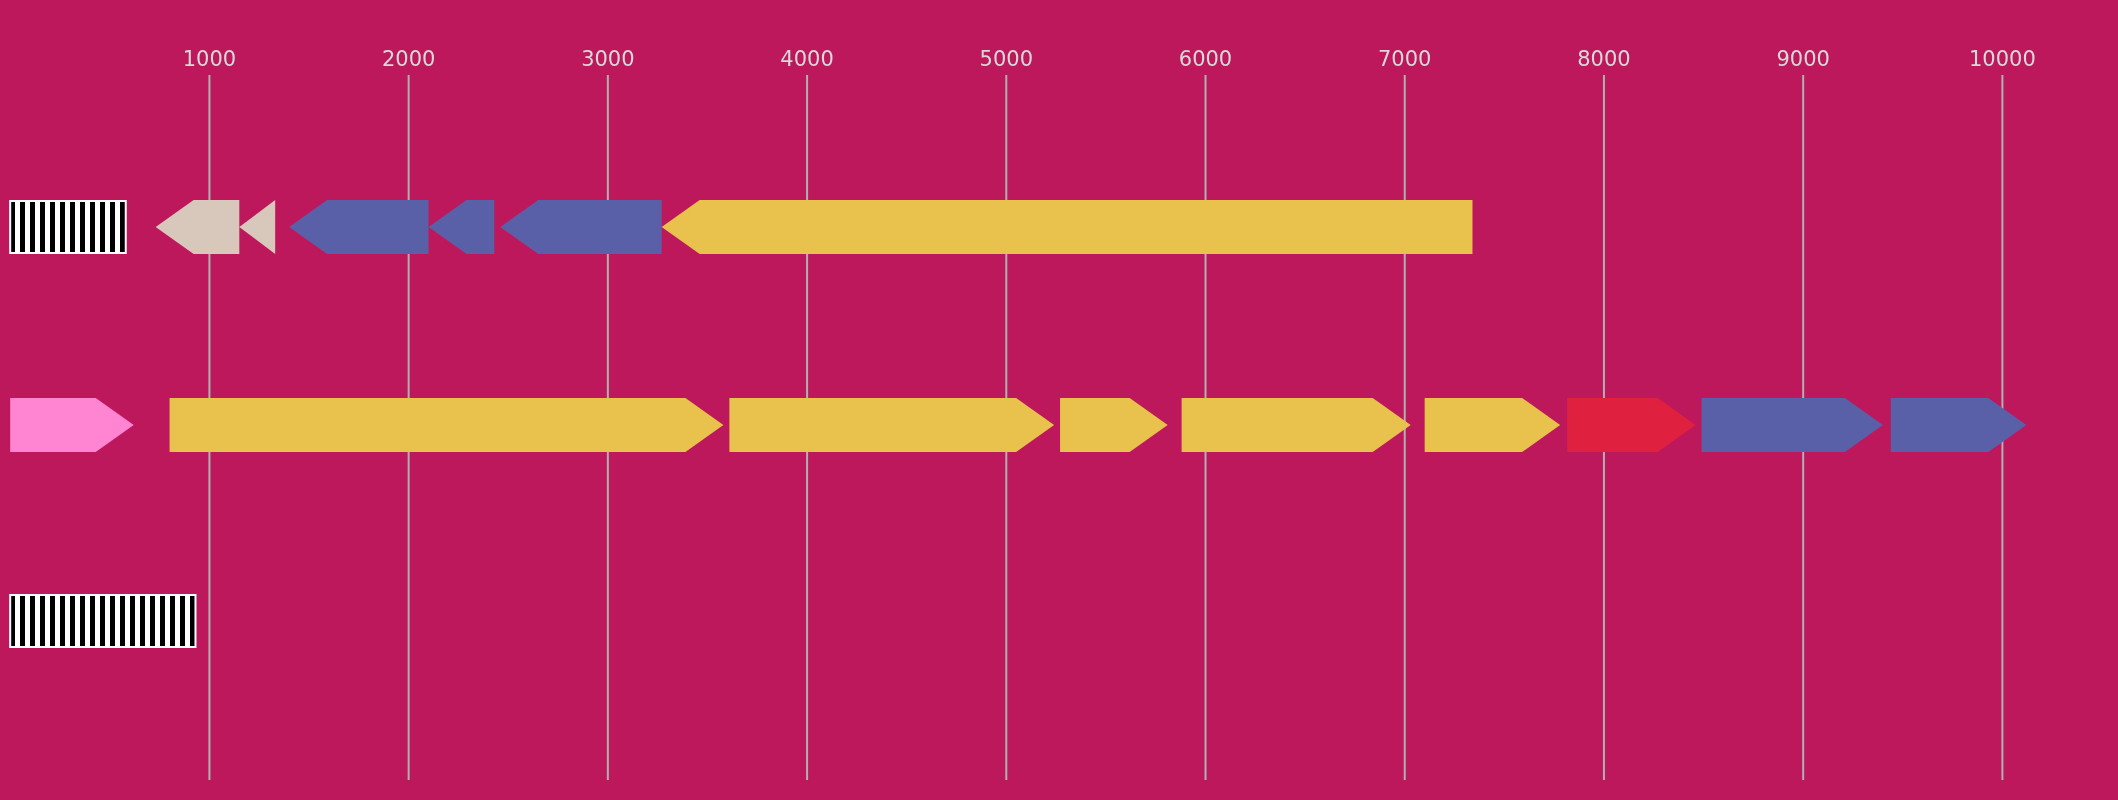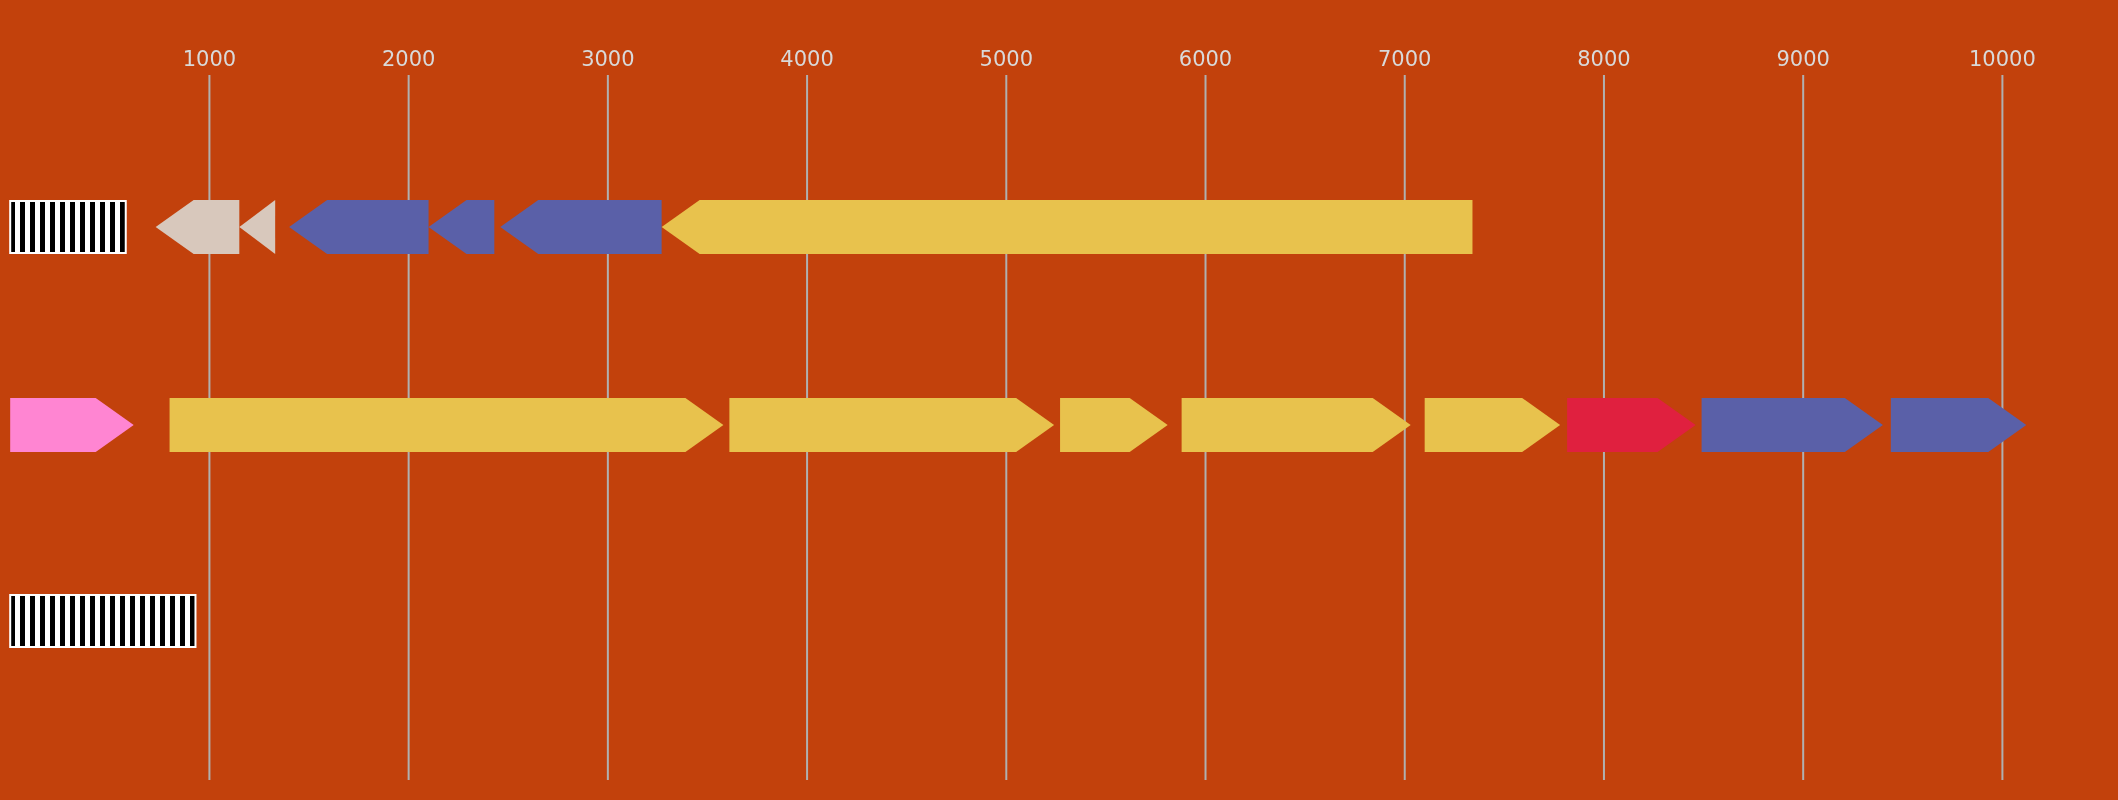--- a/index.html
+++ b/index.html
@@ -4,21 +4,21 @@
 <style>
   html, body {
     margin: 0;
     padding: 0;
     background: #000000;
   }
   .figure {
     position: relative;
     width: 2118px;
     height: 800px;
-    background: #c2410c;
+    background: #be185d;
     overflow: hidden;
     font-family: "DejaVu Sans", sans-serif;
   }
   svg text {
     font-family: "DejaVu Sans", sans-serif;
   }
 </style>
 </head>
 <body>
 

